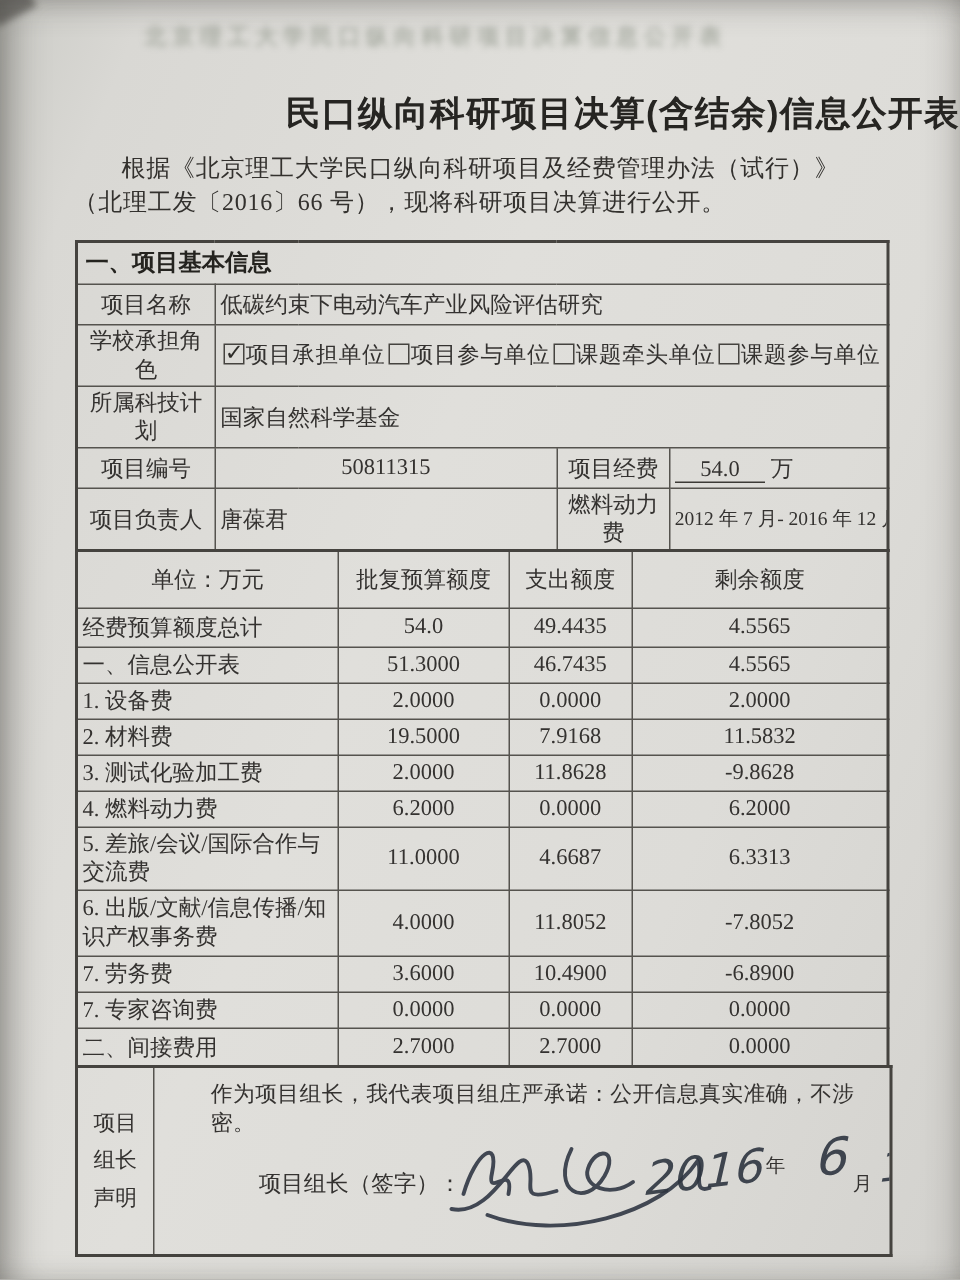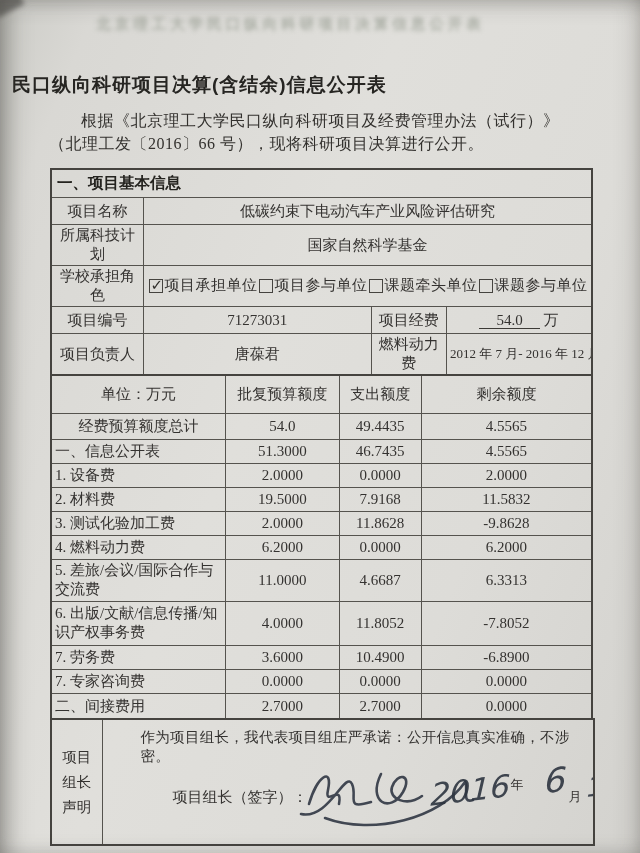--- a/index.html
+++ b/index.html
@@ -25,42 +25,42 @@
     background:#6e6d69;transform:rotate(-28deg);filter:blur(2.5px);opacity:.85;
   }
   .ghost{
     position:absolute;top:15px;left:96px;width:470px;
     font-family:"Liberation Sans","DejaVu Sans",sans-serif;
     font-size:15px;font-weight:bold;letter-spacing:3.5px;
     color:#7e8678;filter:blur(2.3px);opacity:.5;white-space:nowrap;
   }
   .content{position:relative;padding-top:60px;}
   .doc-title{
-    margin:12px;text-align:left;
+    margin:0;text-align:right;
     font-family:"Liberation Sans","DejaVu Sans",sans-serif;
-    font-size:19px;font-weight:bold;letter-spacing:1px;color:#262522;
+    font-size:23px;font-weight:bold;letter-spacing:1px;color:#262522;
   }
   .intro{
     width:542px;margin:11px auto 0;line-height:1.42;
     font-size:16px;text-indent:2em;letter-spacing:.5px;color:#33312e;
   }
   .sheet{width:543px;margin:13px 0 0 50px;}
   table{border-collapse:collapse;table-layout:fixed;width:543px;}
   table{border:2px solid #45433f;}
   table + table{margin-top:-2px;}
   td{
     border:1px solid #55534e;font-size:15px;padding:1px 3px;
     vertical-align:middle;overflow:hidden;color:#343230;
   }
   td.sec{
     font-family:"Liberation Sans","DejaVu Sans",sans-serif;
     font-weight:bold;font-size:15.5px;padding:3px 5px;color:#24231f;
   }
   td.lab{text-align:center;}
-  td.val{text-align:center;}
+  td.val{text-align:left;}
   td.left{text-align:left;}
   td.num{text-align:center;font-family:"Liberation Serif","DejaVu Serif",serif;}
   td.small{font-size:13px;letter-spacing:0;white-space:nowrap;text-align:center;}
   .ul-funds{border-bottom:1px solid #3c3a36;padding:0 17px;}
   
   .roles{white-space:nowrap;letter-spacing:.5px;}
   .opt{display:inline-flex;align-items:center;}
   .cb{
     position:relative;display:inline-block;width:12px;height:12px;
     border:1.4px solid #45433f;margin:0 1px 0 2px;background:transparent;
@@ -110,46 +110,46 @@
             <col style="width:75px">
             <col style="width:145px">
           </colgroup>
         <tbody>
             <tr style="height:24px">
           <td class="sec" colspan="5">一、项目基本信息</td>
         </tr>
         <tr style="height:27px">
           <td class="lab">项目名称</td>
           <td class="val" colspan="4">低碳约束下电动汽车产业风险评估研究</td>
-        </tr>
-        <tr style="height:26px">
-          <td class="lab">所属科技计划</td>
-          <td class="val" colspan="4">国家自然科学基金</td>
         </tr>
         <tr style="height:27px">
           <td class="lab">学校承担角色</td>
           <td class="val roles" colspan="4">
             <span class="opt">
                   <span class="cb checked"></span>
                   <span>项目承担单位</span>
                 </span><span class="opt">
                   <span class="cb"></span>
                   <span>项目参与单位</span>
                 </span><span class="opt">
                   <span class="cb"></span>
                   <span>课题牵头单位</span>
                 </span><span class="opt">
                   <span class="cb"></span>
                   <span>课题参与单位</span>
                 </span>
           </td>
         </tr>
+        <tr style="height:26px">
+          <td class="lab">所属科技计划</td>
+          <td class="val" colspan="4">国家自然科学基金</td>
+        </tr>
         <tr style="height:27px">
           <td class="lab">项目编号</td>
-          <td class="val num" colspan="2">71273031</td>
+          <td class="val num" colspan="2">50811315</td>
           <td class="lab">项目经费</td>
           <td class="val"><span class="ul-funds">54.0</span> <span>万</span></td>
         </tr>
         <tr style="height:27px">
           <td class="lab">项目负责人</td>
           <td class="val" colspan="2">唐葆君</td>
           <td class="lab">燃料动力费</td>
           <td class="small">2012 年 7 月- 2016 年 12 月</td>
         </tr>
       </tbody>

